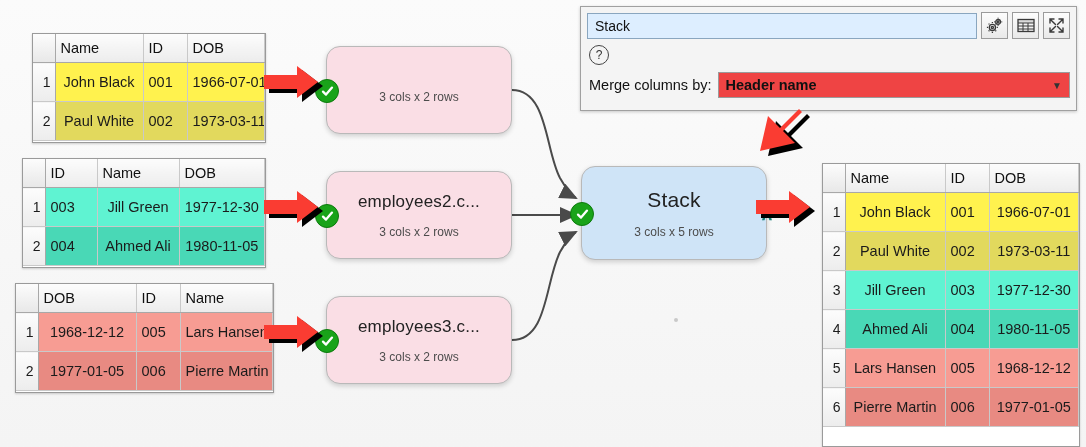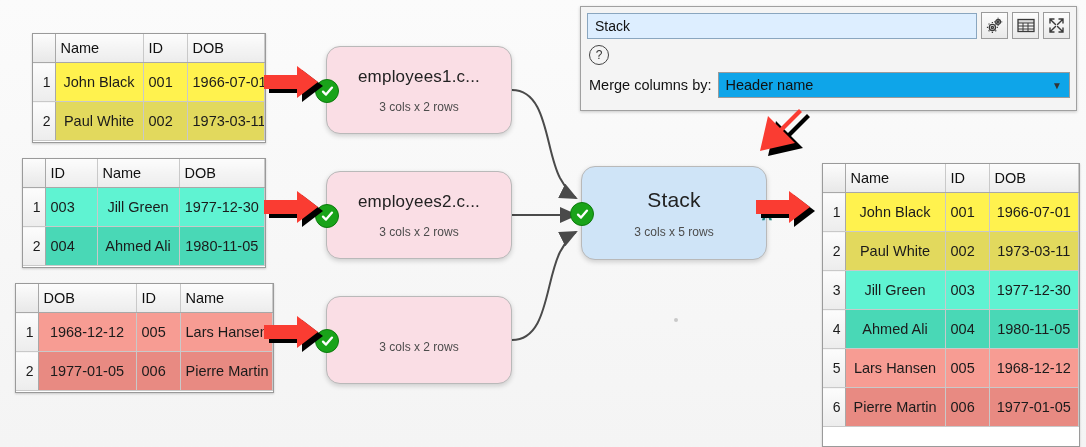--- a/index.html
+++ b/index.html
@@ -125,23 +125,23 @@
   }
   #panel .row2{display:flex;align-items:center;gap:7px;padding:4px 6px 0 8px;}
   .helpico{width:18px;height:18px;border:1.6px solid #444;border-radius:50%;
     display:flex;align-items:center;justify-content:center;font-size:12px;color:#333;
     flex:0 0 auto;}
   .desc{font-size:14.5px;color:#111;white-space:nowrap;overflow:hidden;}
   #panel .row3{display:flex;align-items:center;gap:6px;padding:7px 6px 0 8px;}
   .lbl{font-size:14.5px;color:#111;}
   .combo{
     flex:1;height:26px;
-    background:#0ea5e9;border:1px solid #9b9b9b;box-sizing:border-box;
+    background:#ef4444;border:1px solid #9b9b9b;box-sizing:border-box;
     display:flex;align-items:center;justify-content:space-between;
-    padding:0 7px 0 7px;font-size:14.5px;color:#111;
+    padding:0 7px 0 7px;font-size:14.5px;color:#111;font-weight:bold;
   }
   .combo .arw{font-size:10px;color:#333;}
 </style>
 </head>
 <body>
 
 <div class="canvas"></div>
 
 <svg class="wires">
   <defs>
@@ -294,40 +294,40 @@
           <td class="gut">6</td>
           <td class="txt" style="background:#E88A82">Pierre Martin</td>
           <td class="num" style="background:#E88A82">006</td>
           <td class="txt" style="background:#E88A82">1977-01-05</td>
         </tr>
       </tbody>
     </table>
 </div>
 
 <div class="node src" id="node1">
-  <span class="ntitle">employees1.c...</span>
   <span class="nsub">3 cols x 2 rows</span>
   <span class="tick">
     <svg width="13" height="13" viewBox="0 0 13 13">
         <path d="M2,6.6 L5,9.6 L11,2.6" stroke="#fff" stroke-width="2.3" fill="none" stroke-linecap="round" stroke-linejoin="round"></path>
       </svg>
   </span>
 </div>
 
 <div class="node src" id="node2">
   <span class="ntitle">employees2.c...</span>
   <span class="nsub">3 cols x 2 rows</span>
   <span class="tick">
     <svg width="13" height="13" viewBox="0 0 13 13">
         <path d="M2,6.6 L5,9.6 L11,2.6" stroke="#fff" stroke-width="2.3" fill="none" stroke-linecap="round" stroke-linejoin="round"></path>
       </svg>
   </span>
 </div>
 
 <div class="node src" id="node3">
+  <span class="ntitle">employees3.c...</span>
   <span class="nsub">3 cols x 2 rows</span>
   <span class="tick">
     <svg width="13" height="13" viewBox="0 0 13 13">
         <path d="M2,6.6 L5,9.6 L11,2.6" stroke="#fff" stroke-width="2.3" fill="none" stroke-linecap="round" stroke-linejoin="round"></path>
       </svg>
   </span>
 </div>
 
 <div class="node op" id="nodeStack">
   <span class="ntitle">Stack</span>

